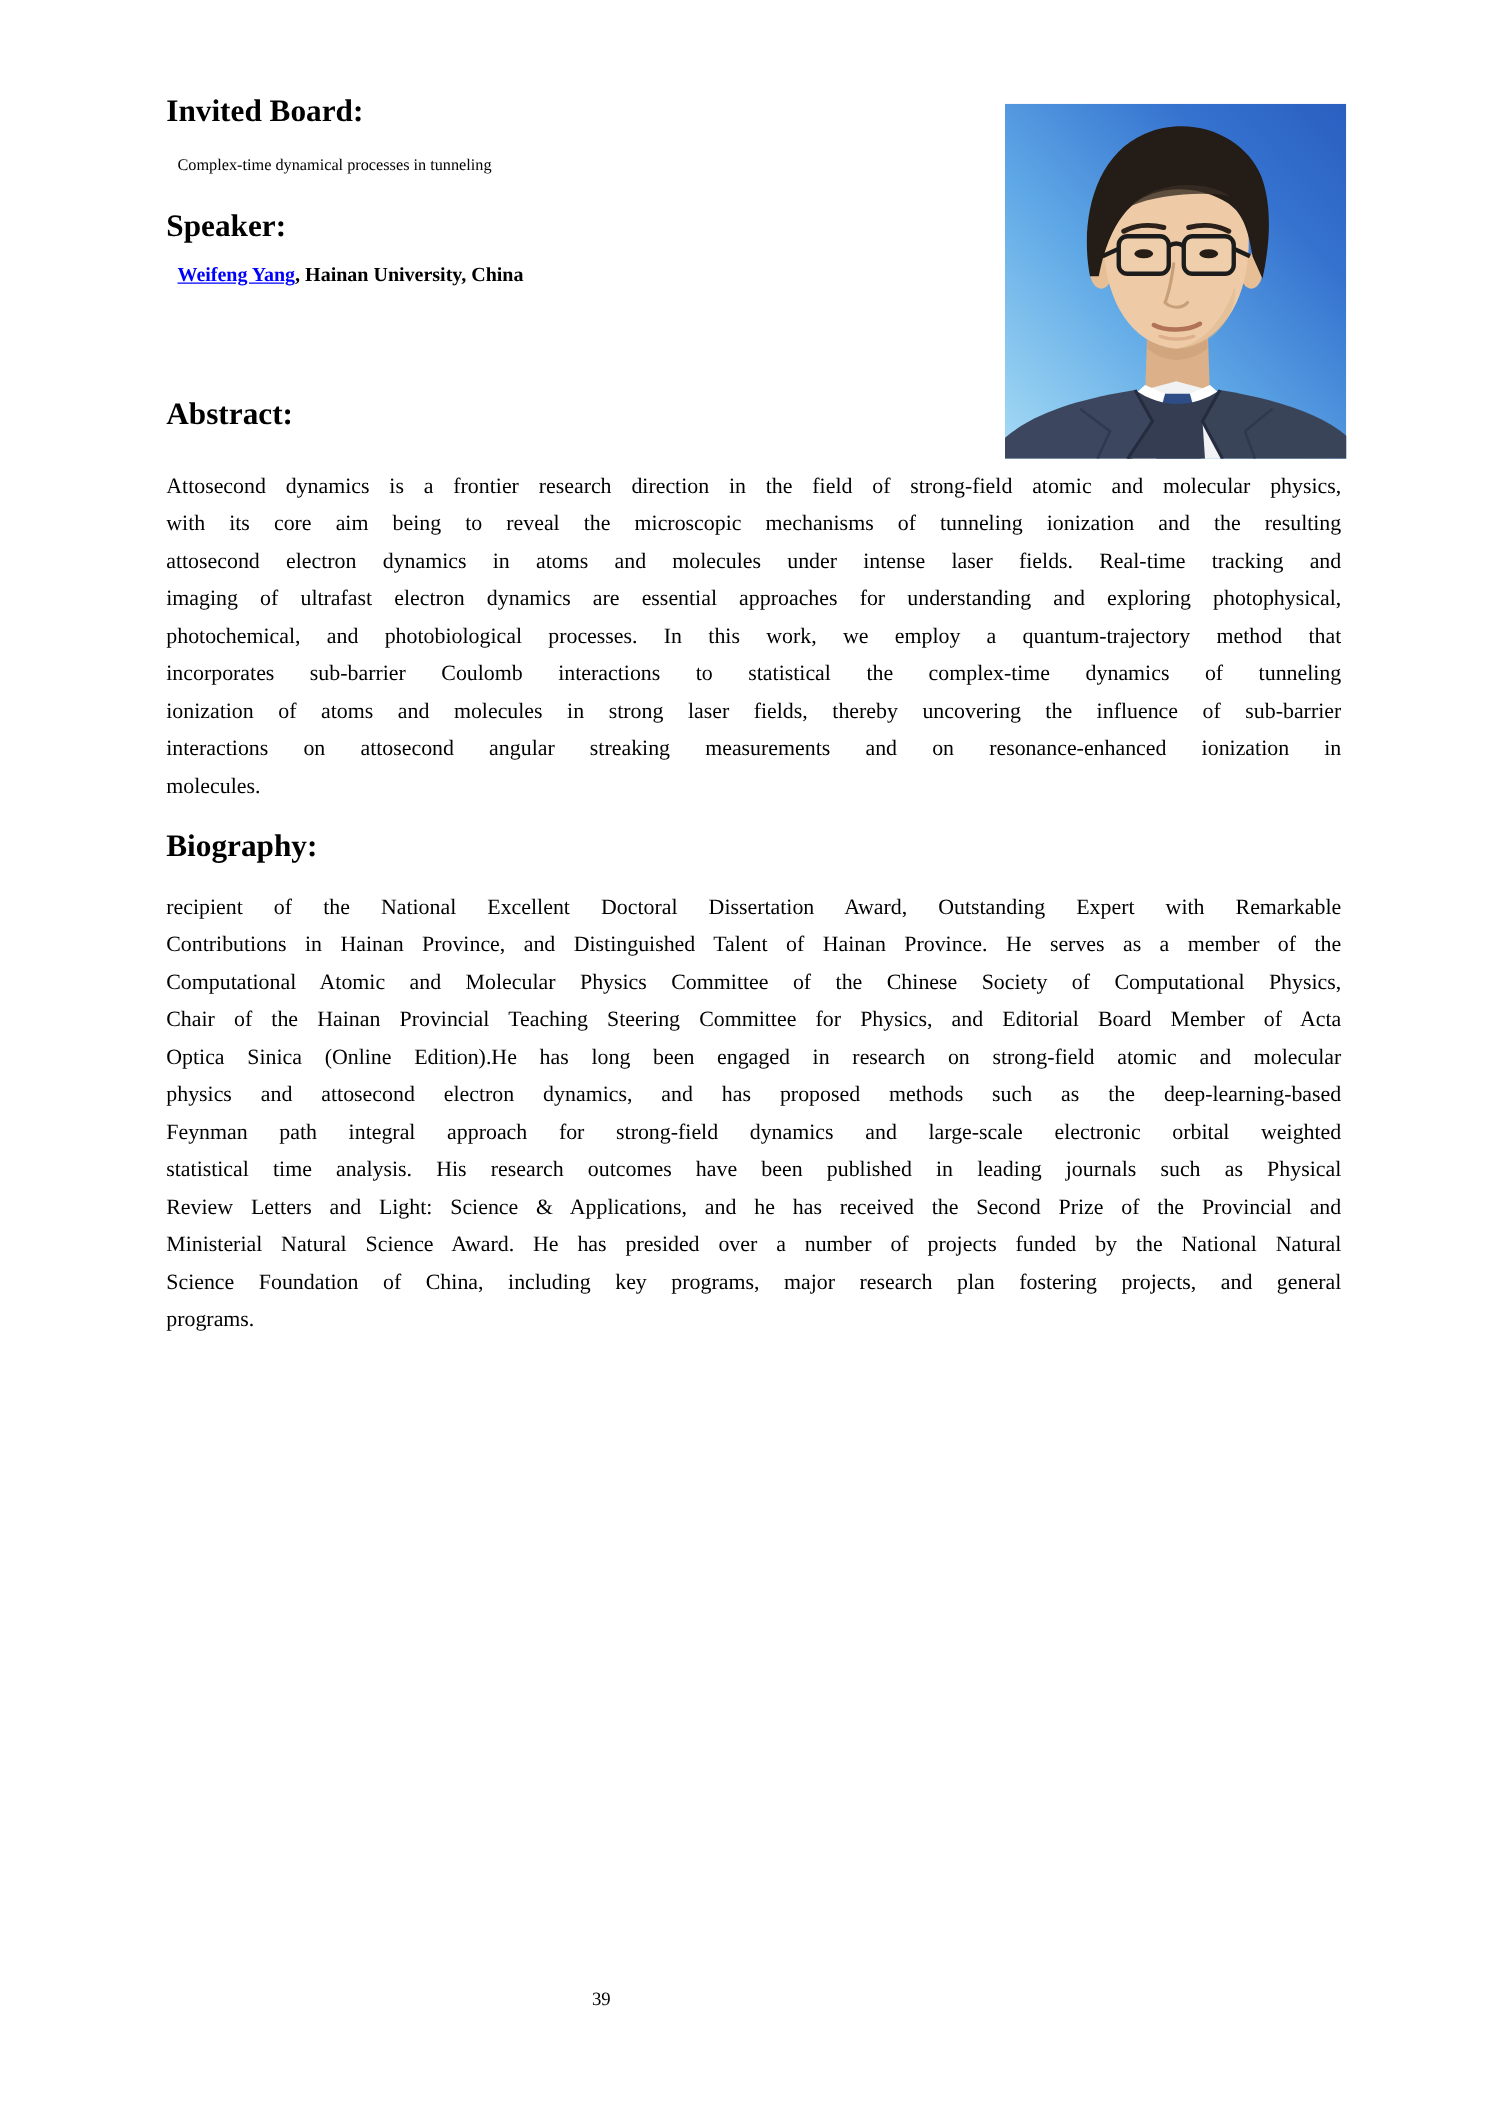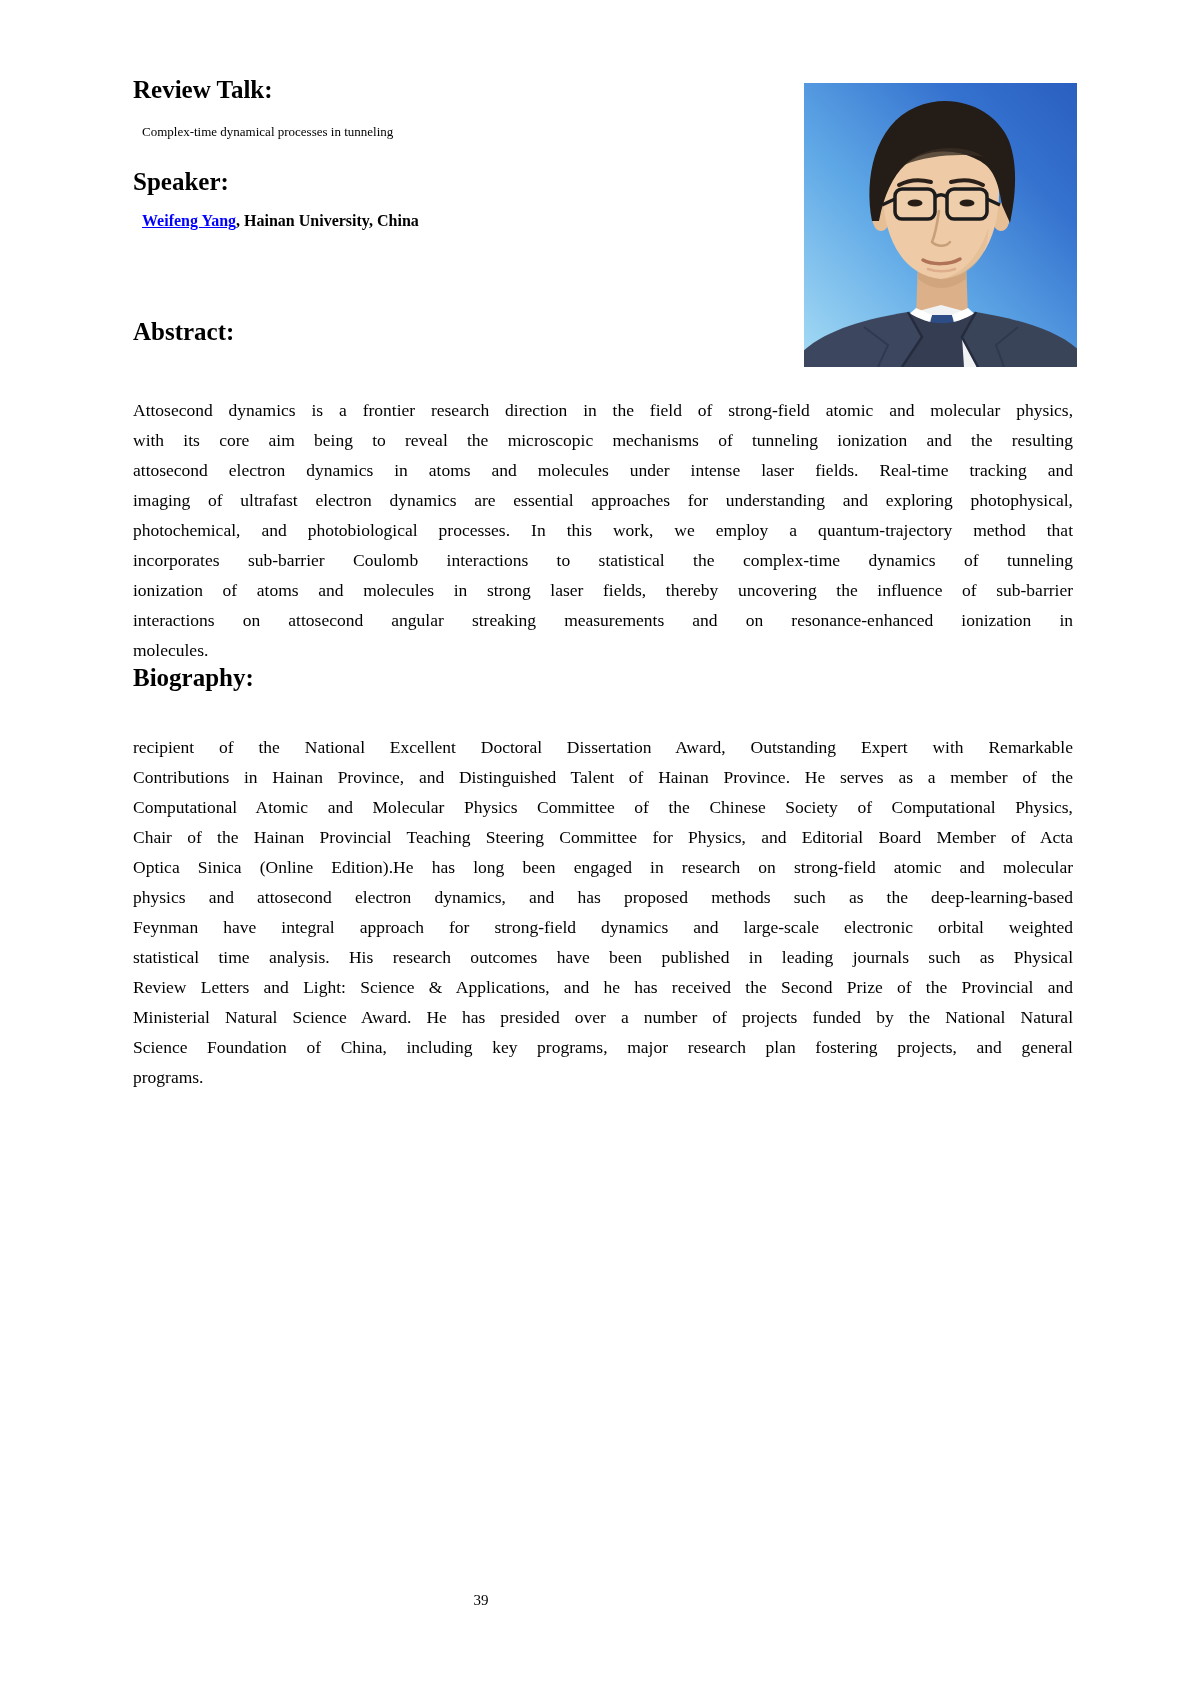--- a/index.html
+++ b/index.html
@@ -35,21 +35,20 @@
   }
   .speaker-name {
     color: #0000ff;
     text-decoration: underline;
     cursor: pointer;
   }
   .body-par {
     left: 133px;
     width: 940px;
     font-size: 17.5px;
-    margin-top: 22px;
   }
   .jline {
     height: 30px;
     line-height: 30px;
     overflow: hidden;
     text-align: justify;
     text-align-last: justify;
     text-justify: inter-word;
   }
   .jline.last { text-align-last: left; }
@@ -65,21 +64,21 @@
     width: 962px;
     text-align: center;
     font-size: 15px;
   }
 </style>
 </head>
 <body>
 
 <div class="page">
 
-  <h2 class="abs heading" style="top:76px">Review Talk:</h2>
+  <h2 class="abs heading" style="top:76px">Invited Board:</h2>
 
   <div class="abs talk-title" style="top:124px">Complex-time dynamical processes in tunneling</div>
 
   <h2 class="abs heading" style="top:168px">Speaker:</h2>
 
   <div class="abs speaker-line" style="top:212px">
     <span class="speaker-name">Weifeng Yang</span><span>, Hainan University, China</span>
   </div>
 
   <svg class="abs photo-frame" viewBox="0 0 273 284" xmlns="http://www.w3.org/2000/svg">
@@ -175,21 +174,21 @@
 
   <h2 class="abs heading" style="top:664px">Biography:</h2>
 
   <div class="abs body-par" style="top:710px">
       <div class="jline">recipient of the National Excellent Doctoral Dissertation Award, Outstanding Expert with Remarkable</div>
       <div class="jline">Contributions in Hainan Province, and Distinguished Talent of Hainan Province. He serves as a member of the</div>
       <div class="jline">Computational Atomic and Molecular Physics Committee of the Chinese Society of Computational Physics,</div>
       <div class="jline">Chair of the Hainan Provincial Teaching Steering Committee for Physics, and Editorial Board Member of Acta</div>
       <div class="jline">Optica Sinica (Online Edition).He has long been engaged in research on strong-field atomic and molecular</div>
       <div class="jline">physics and attosecond electron dynamics, and has proposed methods such as the deep-learning-based</div>
-      <div class="jline">Feynman have integral approach for strong-field dynamics and large-scale electronic orbital weighted</div>
+      <div class="jline">Feynman path integral approach for strong-field dynamics and large-scale electronic orbital weighted</div>
       <div class="jline">statistical time analysis. His research outcomes have been published in leading journals such as Physical</div>
       <div class="jline">Review Letters and Light: Science &amp; Applications, and he has received the Second Prize of the Provincial and</div>
       <div class="jline">Ministerial Natural Science Award. He has presided over a number of projects funded by the National Natural</div>
       <div class="jline">Science Foundation of China, including key programs, major research plan fostering projects, and general</div>
       <div class="jline last">programs.</div>
     </div>
 
   <div class="abs page-number">39</div>
 
 </div>

